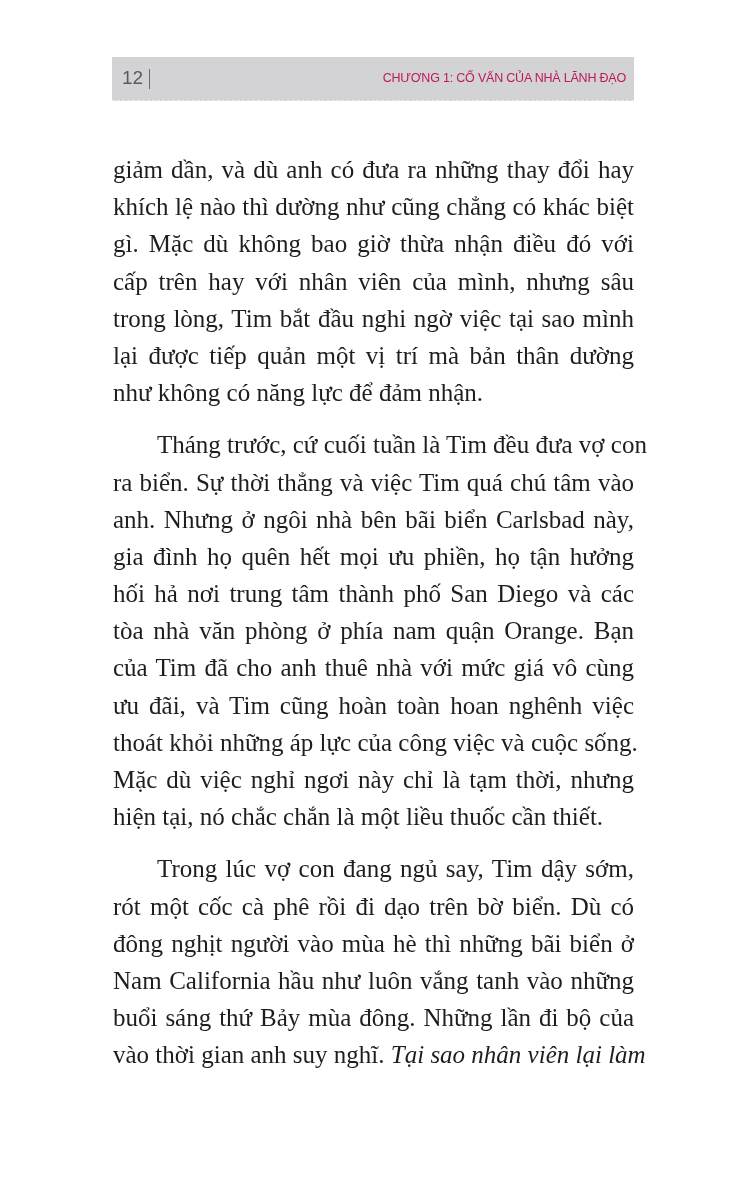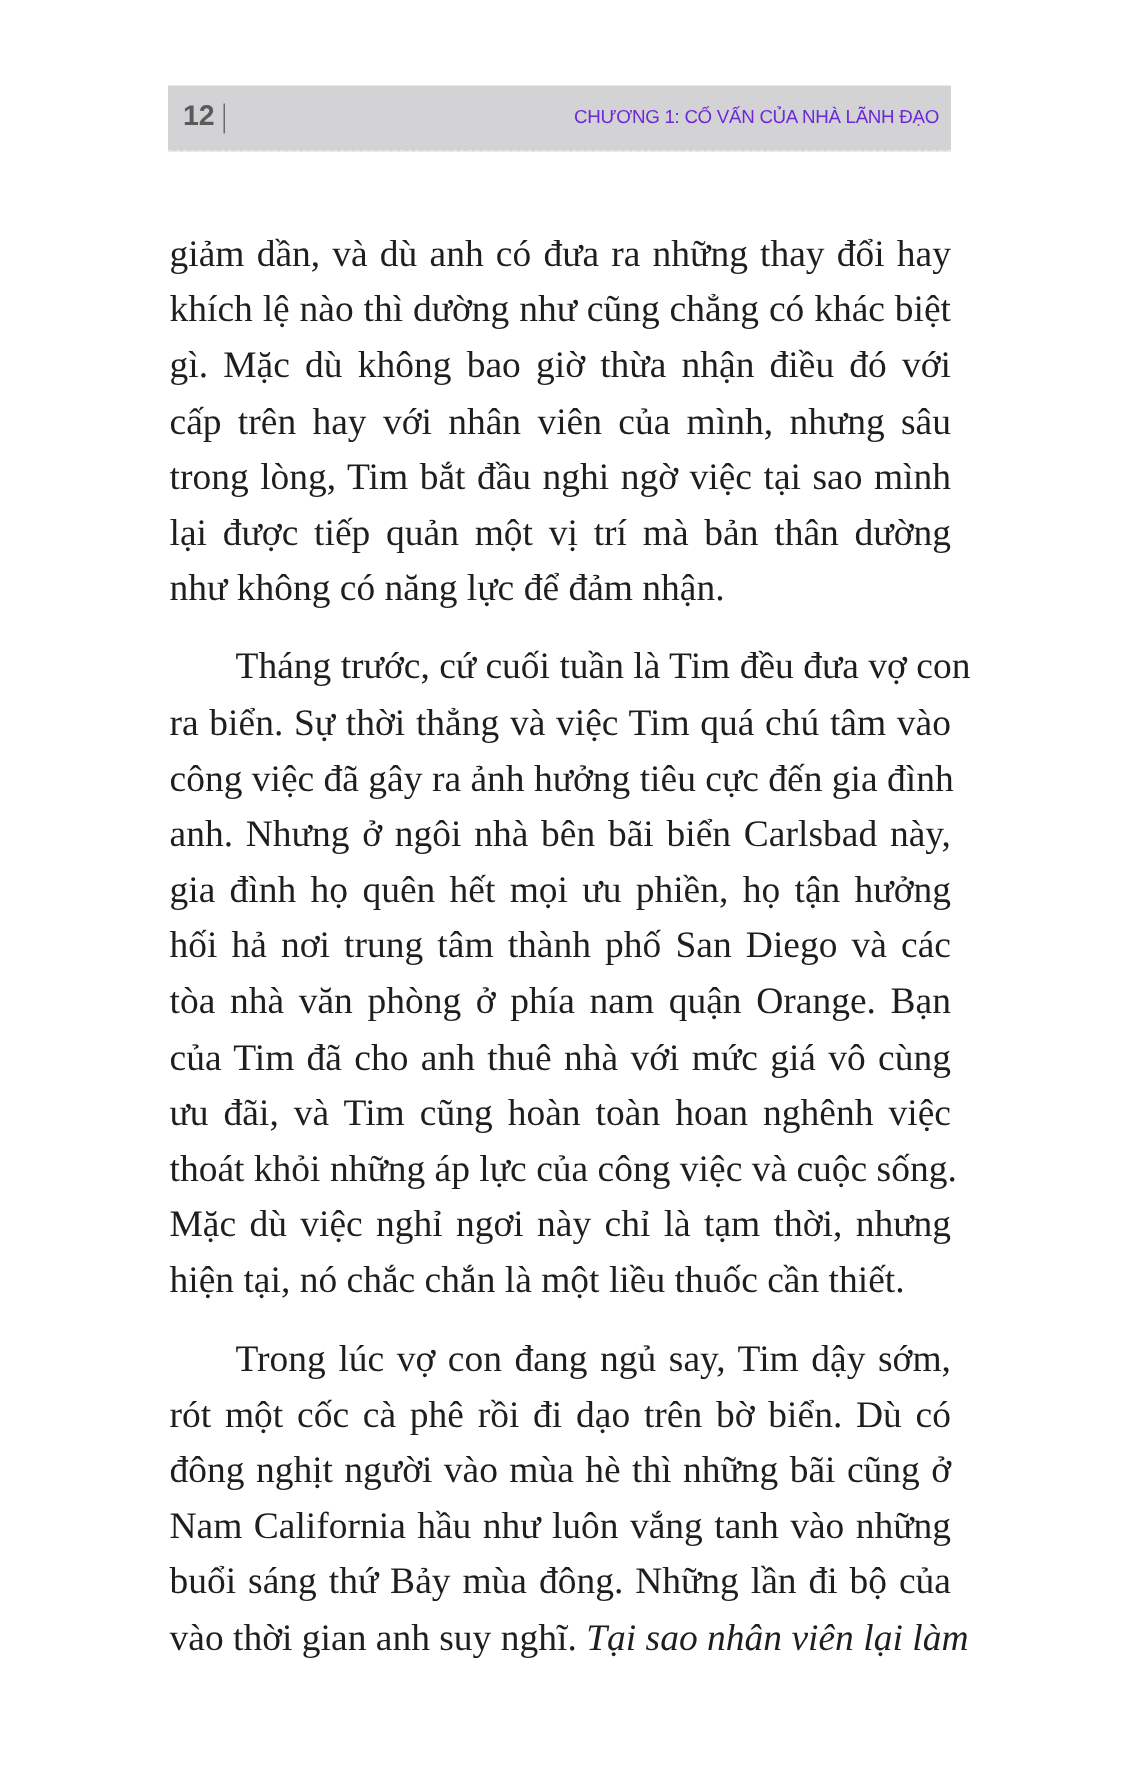--- a/index.html
+++ b/index.html
@@ -14,30 +14,30 @@
   .header {
     position: absolute;
     left: 112px; top: 57px;
     width: 522px; height: 43px;
     background: #d3d3d5;
     border-bottom: 1px dashed #eaeaea;
   }
   .page-num {
     position: absolute; left: 10px; top: 10px;
     font-family: "Liberation Sans", "DejaVu Sans", sans-serif;
-    font-size: 19px; color: #5a5a5a; font-weight: bold;
+    font-size: 19px; color: #5a5a5a;
   }
   .sep {
     position: absolute; left: 37px; top: 12px;
     width: 1px; height: 20px; background: #6a6a6a;
   }
   .chapter {
     position: absolute; right: 8px; top: 14px;
     font-family: "Liberation Sans", "DejaVu Sans", sans-serif;
-    font-size: 12.5px; color: #6d28d9; letter-spacing: -0.2px;
+    font-size: 12.5px; color: #be185d; letter-spacing: -0.2px;
   }
   .body-text {
     position: absolute;
     left: 113px; top: 128px;
     width: 521px;
     margin-top: 23px;
   }
   .para {
     margin: 0 0 15px 0;
   }
@@ -69,32 +69,31 @@
     <span class="line">khích lệ nào thì dường như cũng chẳng có khác biệt</span>
     <span class="line">gì. Mặc dù không bao giờ thừa nhận điều đó với</span>
     <span class="line">cấp trên hay với nhân viên của mình, nhưng sâu</span>
     <span class="line">trong lòng, Tim bắt đầu nghi ngờ việc tại sao mình</span>
     <span class="line">lại được tiếp quản một vị trí mà bản thân dường</span>
     <span class="line last">như không có năng lực để đảm nhận.</span>
   </div>
   <div class="para">
     <span class="line indent">Tháng trước, cứ cuối tuần là Tim đều đưa vợ con</span>
     <span class="line">ra biển. Sự thời thẳng và việc Tim quá chú tâm vào</span>
-    <span class="line">công việc đã gây ra ảnh hưởng tiêu cực đến gia đình</span>
     <span class="line">anh. Nhưng ở ngôi nhà bên bãi biển Carlsbad này,</span>
     <span class="line">gia đình họ quên hết mọi ưu phiền, họ tận hưởng</span>
     <span class="line">hối hả nơi trung tâm thành phố San Diego và các</span>
     <span class="line">tòa nhà văn phòng ở phía nam quận Orange. Bạn</span>
     <span class="line">của Tim đã cho anh thuê nhà với mức giá vô cùng</span>
     <span class="line">ưu đãi, và Tim cũng hoàn toàn hoan nghênh việc</span>
     <span class="line">thoát khỏi những áp lực của công việc và cuộc sống.</span>
     <span class="line">Mặc dù việc nghỉ ngơi này chỉ là tạm thời, nhưng</span>
     <span class="line last">hiện tại, nó chắc chắn là một liều thuốc cần thiết.</span>
   </div>
   <div class="para">
     <span class="line indent">Trong lúc vợ con đang ngủ say, Tim dậy sớm,</span>
     <span class="line">rót một cốc cà phê rồi đi dạo trên bờ biển. Dù có</span>
-    <span class="line">đông nghịt người vào mùa hè thì những bãi cũng ở</span>
+    <span class="line">đông nghịt người vào mùa hè thì những bãi biển ở</span>
     <span class="line">Nam California hầu như luôn vắng tanh vào những</span>
     <span class="line">buổi sáng thứ Bảy mùa đông. Những lần đi bộ của</span>
     <span class="line"><span>vào thời gian anh suy nghĩ. </span><span class="italic">Tại sao nhân viên lại làm</span></span>
   </div>
 </div>
 
 </body></html>

